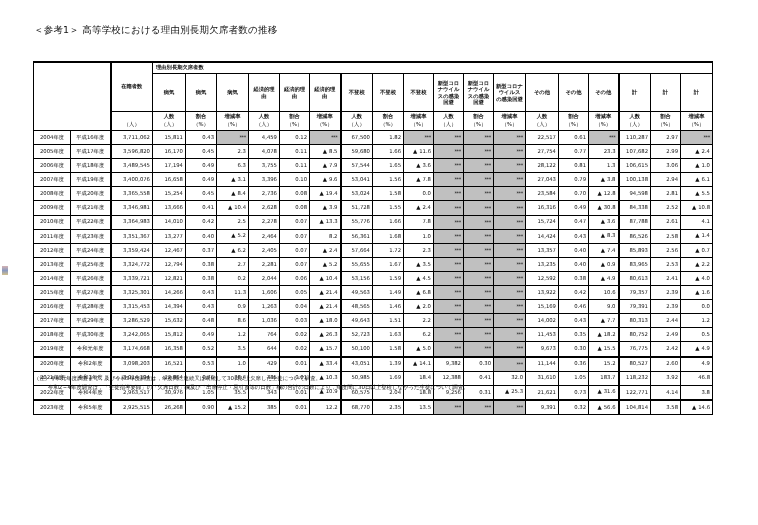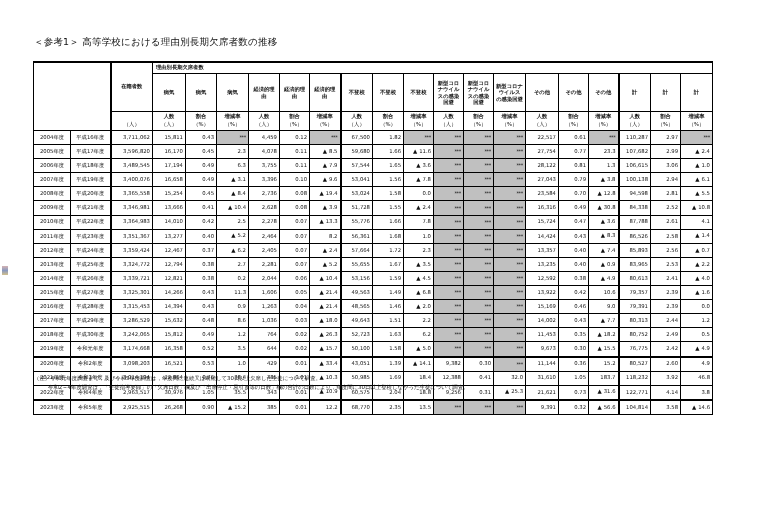--- a/index.html
+++ b/index.html
@@ -1,18 +1,18 @@
 <!DOCTYPE html>
 <html><head>
 <meta charset="utf-8">
 <style>
   html, body { margin:0; padding:0; background:#ffffff; }
   body { width:758px; height:525px; position:relative; overflow:hidden;
          font-family:"DejaVu Sans", sans-serif; color:#111; }
-  .title { position:absolute; left:34px; top:36px; font-size:9.5px; letter-spacing:0.2px; white-space:nowrap; }
+  .title { position:absolute; left:34px; top:24px; font-size:9.5px; letter-spacing:0.2px; white-space:nowrap; }
   .sidemark { position:absolute; left:2px; top:266px; width:6px; height:9px;
               background:linear-gradient(#c9a0a0,#6c7fae,#c8b070); opacity:.8; }
   table { position:absolute; left:33px; top:61px; border-collapse:collapse; table-layout:fixed;
           border-top:2px solid #000; border-right:1.5px solid #000; border-left:1px solid #000; border-bottom:1.5px solid #000;}
   td, th { border:1px solid #000; padding:0 2px; font-size:5.3px; font-weight:normal; overflow:hidden; white-space:nowrap; line-height:1; }
   th { text-align:center; vertical-align:middle; }
   thead th.sup { text-align:left; height:10px; font-weight:bold; padding-left:3px; }
   thead th.cat { height:37px; white-space:normal; line-height:1.15; font-weight:bold; font-size:5.3px; }
   thead th.unit { height:18px; line-height:1.5; }
   thead th.unit b { display:block; font-weight:bold; }

